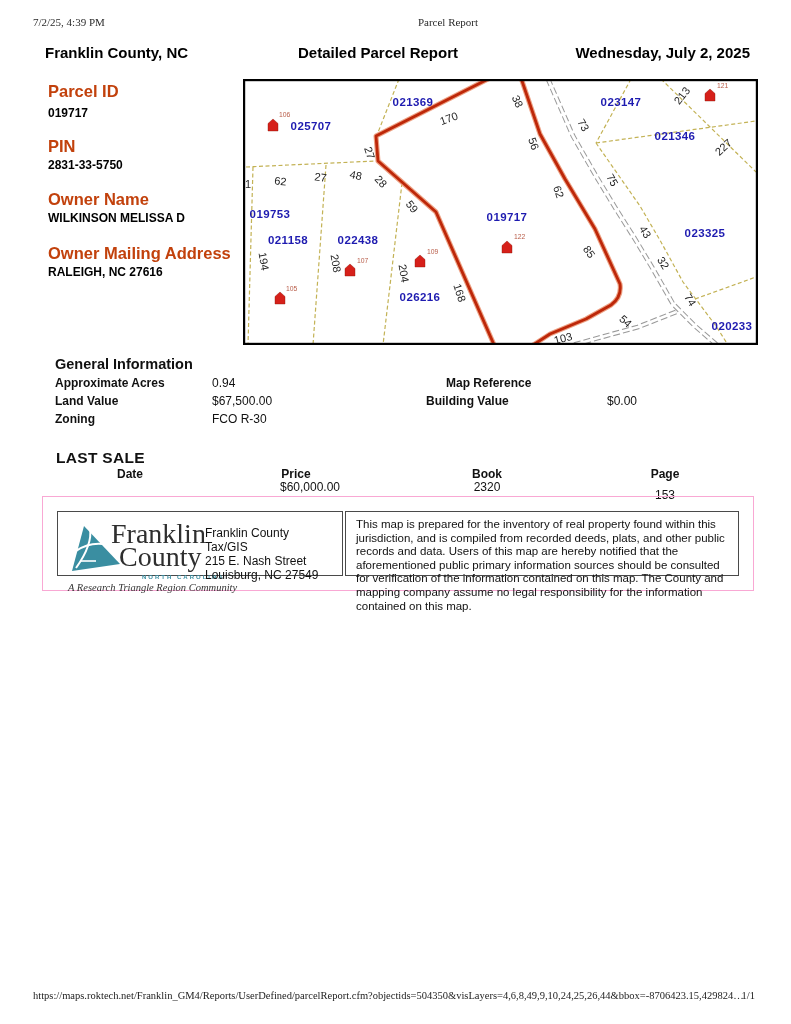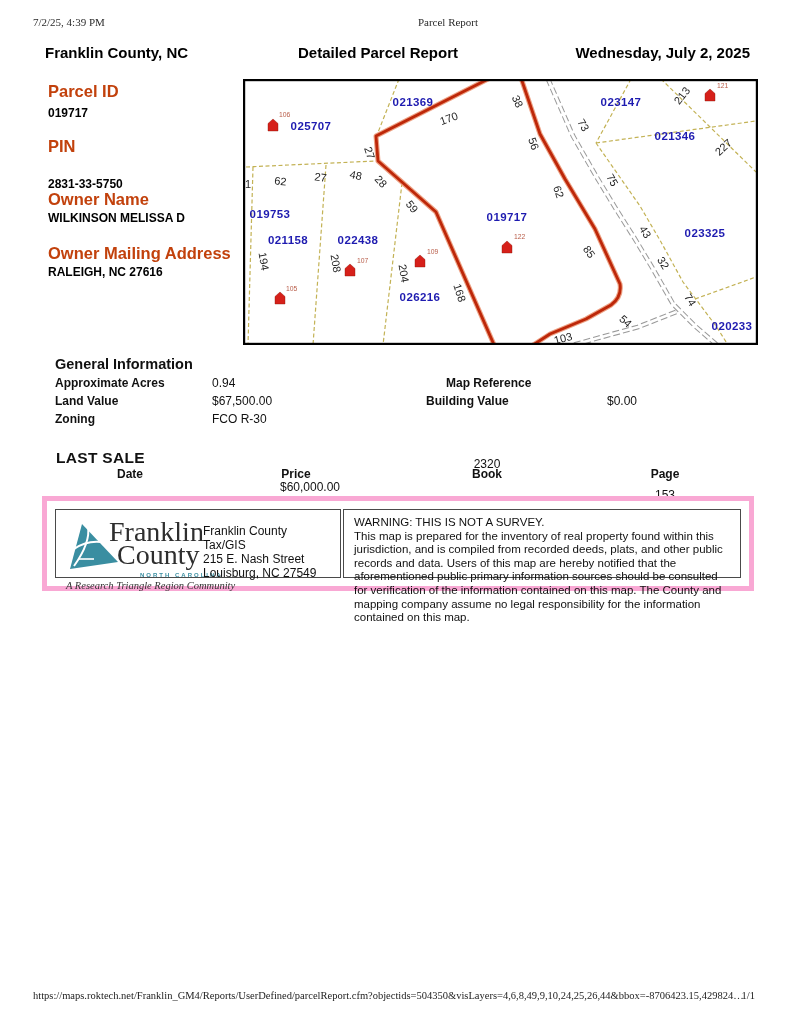--- a/index.html
+++ b/index.html
@@ -9,21 +9,21 @@
   .printhdr{font-size:11px;color:#2b2b2b;}
   .rpt-h{font-size:15px;font-weight:bold;color:#000;white-space:nowrap;}
   .fld-label{font-size:16.5px;font-weight:bold;color:#c2410c;white-space:nowrap;}
   .fld-value{font-size:12px;font-weight:bold;color:#000;white-space:nowrap;}
   .gi-title{font-size:14.5px;font-weight:bold;}
   .gi-label{font-size:12px;font-weight:bold;white-space:nowrap;}
   .gi-value{font-size:12px;white-space:nowrap;}
   .ls-title{font-size:15.5px;font-weight:bold;letter-spacing:.3px;}
   .ls-head{font-size:12px;font-weight:bold;transform:translateX(-50%);white-space:nowrap;}
   .ls-val{font-size:12px;transform:translateX(-50%);white-space:nowrap;}
-  .footer-box{left:42px;top:496px;width:712px;height:95px;border:5px solid #f9a8d4;padding:8px;display:flex;gap:2px;box-sizing:border-box;}
+  .footer-box{left:42px;top:496px;width:712px;height:95px;border:1px solid #f9a8d4;padding:14px;display:flex;gap:2px;box-sizing:border-box;}
   .footer-cell{border:1px solid #4a4a4a;position:relative;background:#fff;}
   .cell-logo{width:284px;flex:none;}
   .cell-warn{flex:1;padding:6px 10px 4px 10px;font-size:11.5px;line-height:13.6px;color:#111;}
   .logo-word1{left:53px;top:6px;font-family:"Liberation Serif",serif;font-size:28px;color:#2e2e2e;}
   .logo-word2{left:61px;top:29px;font-family:"Liberation Serif",serif;font-size:28px;color:#2e2e2e;}
   .logo-sub{left:84px;top:62px;font-size:6px;letter-spacing:2px;color:#3a8ea1;font-weight:bold;}
   .logo-tag{left:10px;top:70px;font-family:"Liberation Serif",serif;font-style:italic;font-size:10.5px;color:#333;white-space:nowrap;}
   .addr{left:147px;top:14px;font-size:12px;line-height:14px;color:#111;white-space:nowrap;}
   .map-frame{left:243px;top:79px;}
   svg text{font-family:"Liberation Sans",sans-serif;}
@@ -35,21 +35,21 @@
 <div class="abs printhdr serif" style="left:33px;top:16px;">7/2/25, 4:39 PM</div>
 <div class="abs printhdr serif" style="left:448px;top:16px;transform:translateX(-50%);">Parcel Report</div>
 
 <div class="abs rpt-h" style="left:45px;top:44px;">Franklin County, NC</div>
 <div class="abs rpt-h" style="left:378px;top:44px;transform:translateX(-50%);">Detailed Parcel Report</div>
 <div class="abs rpt-h" style="right:41px;top:44px;">Wednesday, July 2, 2025</div>
 
 <div class="abs fld-label" style="left:48px;top:82px;">Parcel ID</div>
 <div class="abs fld-value" style="left:48px;top:106px;">019717</div>
 <div class="abs fld-label" style="left:48px;top:137px;">PIN</div>
-<div class="abs fld-value" style="left:48px;top:158px;margin-top:19px;">2831-33-5750</div>
+<div class="abs fld-value" style="left:48px;top:158px;">2831-33-5750</div>
 <div class="abs fld-label" style="left:48px;top:190px;">Owner Name</div>
 <div class="abs fld-value" style="left:48px;top:211px;">WILKINSON MELISSA D</div>
 <div class="abs fld-label" style="left:48px;top:244px;">Owner Mailing Address</div>
 <div class="abs fld-value" style="left:48px;top:265px;">RALEIGH, NC 27616</div>
 
 <div class="abs map-frame">
 <svg width="515" height="266" viewBox="0 0 515 266">
   <rect x="0" y="0" width="515" height="266" fill="#ffffff"></rect>
 
   <g stroke="#c3b255" stroke-width="1.2" stroke-dasharray="4,2.5" fill="none">
@@ -162,21 +162,21 @@
 <div class="abs gi-label" style="left:55px;top:412px;">Zoning</div>
 <div class="abs gi-value" style="left:212px;top:412px;">FCO R-30</div>
 
 <div class="abs ls-title" style="left:56px;top:449px;text-align:center;">LAST SALE</div>
 <div class="abs ls-head" style="left:130px;top:467px;">Date</div>
 <div class="abs ls-head" style="left:296px;top:467px;">Price</div>
 <div class="abs ls-head" style="left:487px;top:467px;">Book</div>
 <div class="abs ls-head" style="left:665px;top:467px;">Page</div>
 <div class="abs ls-val" style="left:130px;top:480px;"></div>
 <div class="abs ls-val" style="left:310px;top:480px;">$60,000.00</div>
-<div class="abs ls-val" style="left:487px;top:457px;text-align:center;">2320</div>
+<div class="abs ls-val" style="left:487px;top:480px;text-align:center;">2320</div>
 <div class="abs ls-val" style="left:665px;top:480px;margin-top:8px;">153</div>
 
 <div class="abs footer-box">
   <div class="footer-cell cell-logo">
     <svg class="abs" style="left:12px;top:12px;" width="52" height="54" viewBox="0 0 52 54">
       <polygon points="14,2 50,40 2,47" fill="#3a8ea1"></polygon>
       <path d="M2,30 C14,20 30,16 46,24" fill="none" stroke="#ffffff" stroke-width="2"></path>
       <path d="M6,44 C16,30 22,16 20,4" fill="none" stroke="#ffffff" stroke-width="2"></path>
       <path d="M10,37 L26,37" fill="none" stroke="#ffffff" stroke-width="1.6"></path>
     </svg>
@@ -185,19 +185,18 @@
     <div class="abs logo-sub">NORTH CAROLINA</div>
     <div class="abs logo-tag">A Research Triangle Region Community</div>
     <div class="abs addr">
       <div>Franklin County</div>
       <div>Tax/GIS</div>
       <div>215 E. Nash Street</div>
       <div>Louisburg, NC 27549</div>
     </div>
   </div>
   <div class="footer-cell cell-warn">
-    <div>WARNING: THIS IS NOT A SURVEY.</div>
     <div>This map is prepared for the inventory of real property found within this jurisdiction, and is compiled from recorded deeds, plats, and other public records and data. Users of this map are hereby notified that the aforementioned public primary information sources should be consulted for verification of the information contained on this map. The County and mapping company assume no legal responsibility for the information contained on this map.</div>
   </div>
 </div>
 
 <div class="abs url serif" style="left:33px;top:990px;">https://maps.roktech.net/Franklin_GM4/Reports/UserDefined/parcelReport.cfm?objectids=504350&amp;visLayers=4,6,8,49,9,10,24,25,26,44&amp;bbox=-8706423.15,429824…</div>
 <div class="abs url serif" style="right:36px;top:990px;">1/1</div>
 
 </body></html>

